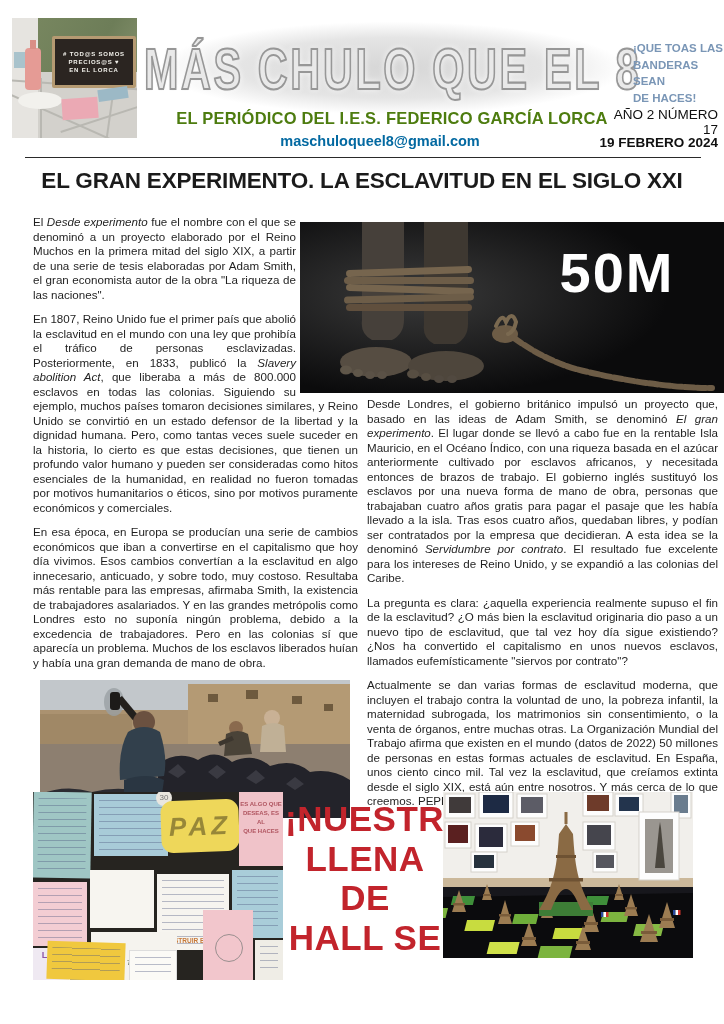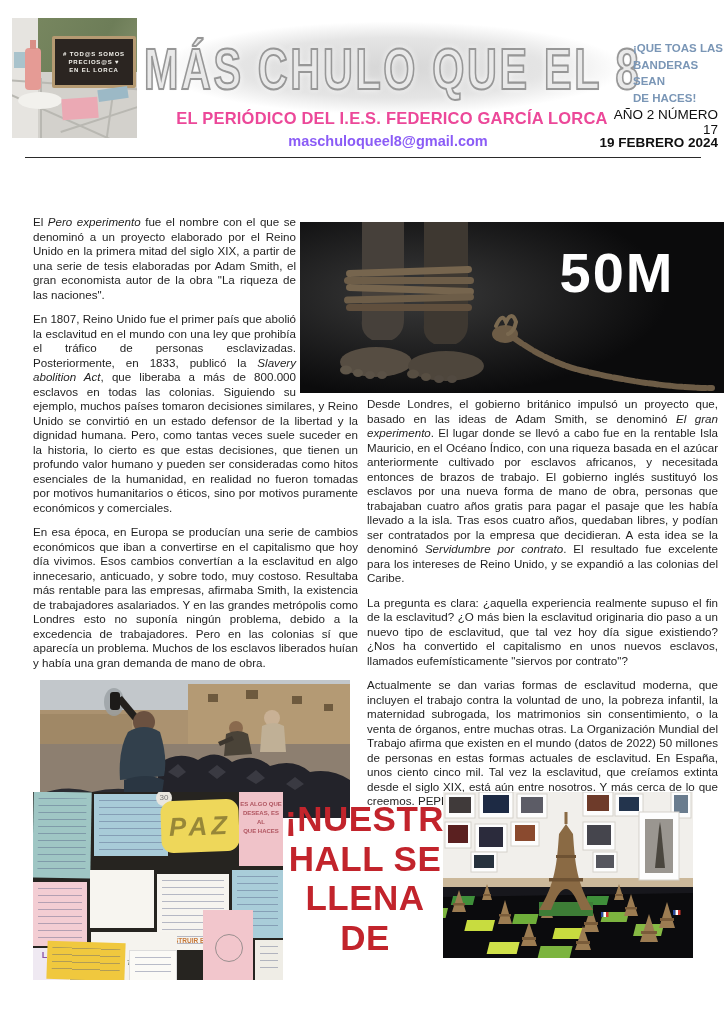--- a/index.html
+++ b/index.html
@@ -27,22 +27,22 @@
   .bpl4{left:28px;top:60px;width:2px;height:60px;}
   .bpl5{left:98px;top:60px;width:2px;height:60px;transform:rotate(8deg);}
 
   .masthead-title{left:128px;top:18px;width:528px;height:100px;display:flex;align-items:center;justify-content:center;
      background:radial-gradient(55% 58% at 50% 50%, #d6d6d6 0%, rgba(224,224,224,.85) 52%, rgba(255,255,255,0) 80%);}
   .masthead-title h1{margin:0;font-size:47px;font-weight:bold;letter-spacing:3px;white-space:nowrap;
      color:#e9e9e9;-webkit-text-stroke:1.7px #979797;
      text-shadow:0 0 7px #ffffff,0 0 2px rgba(110,110,110,.55);
      transform:scale(.88,1.22);}
   .slogan{left:633px;top:40px;width:90px;font-size:11.5px;font-weight:bold;color:#7a96b6;line-height:16.5px;}
-  .subtitle{left:128px;top:109px;width:528px;text-align:center;font-size:16.5px;font-weight:bold;color:#ec4899;letter-spacing:0.2px;}
-  .email{left:124px;top:133px;width:528px;text-align:center;font-size:14.5px;font-weight:bold;color:#8b5cf6;}
+  .subtitle{left:128px;top:109px;width:528px;text-align:center;font-size:16.5px;font-weight:bold;color:#4d7c0f;letter-spacing:0.2px;}
+  .email{left:116px;top:133px;width:528px;text-align:center;font-size:14.5px;font-weight:bold;color:#0369a1;}
   .issue{left:598px;top:107px;width:120px;text-align:right;font-size:13.5px;font-weight:normal;color:#101010;}
   .issue-date{left:598px;top:135px;width:120px;text-align:right;font-size:13.5px;font-weight:bold;color:#101010;}
   .masthead-rule{left:25px;top:157px;width:676px;border-top:1.6px solid #2a2a2a;}
 
   
   .headline{left:17px;top:168px;width:690px;text-align:center;font-size:22.5px;font-weight:bold;color:#1b1b1b;letter-spacing:-0.2px;white-space:nowrap;}
   .article{left:33px;top:213px;width:685px;height:575px;}
   .article p{margin:0 0 10px;font-size:11.6px;line-height:14.5px;text-align:justify;color:#1f1f1f;}
   .article i{font-style:italic;}
   .col-left{position:absolute;left:0;top:2px;width:325px;}
@@ -125,20 +125,21 @@
       <div>BANDERAS SEAN</div>
       <div>DE HACES!</div>
     </div>
 
   <div class="abs subtitle">EL PERIÓDICO DEL I.E.S. FEDERICO GARCÍA LORCA</div>
   <div class="abs email">maschuloqueel8@gmail.com</div>
   <div class="abs issue">AÑO 2 NÚMERO 17</div>
   <div class="abs issue-date">19 FEBRERO 2024</div>
   <div class="abs masthead-rule"></div>
 
+  <div class="abs headline">EL GRAN EXPERIMENTO. LA ESCLAVITUD EN EL SIGLO XXI</div>
 
   <div class="abs article">
 
     <div class="feet-photo">
       <svg width="418" height="171" viewBox="0 0 418 171">
         <defs>
           <radialGradient id="fg" cx="28%" cy="42%" r="60%">
             <stop offset="0" stop-color="#3a3a3a"></stop>
               <stop offset="1" stop-color="#0b0b0c"></stop>
           </radialGradient>
@@ -166,21 +167,21 @@
         <ellipse cx="205" cy="112" rx="13" ry="9" fill="#6d5c46"></ellipse>
         <path d="M196,104 q6,-14 10,-4 q6,-12 10,0 q-2,10 -8,12" fill="none" stroke="#7a6950" stroke-width="4" stroke-linecap="round"></path>
         <path d="M214,116 q36,26 74,34 q70,16 124,16" fill="none" stroke="#6d5c46" stroke-width="6" stroke-linecap="round" stroke-dasharray="9 3"></path>
       </svg>
       <div class="feet-label">50M</div>
     </div>
 
     <div class="col-left">
       <div class="col-text">
         <div class="wrap-spacer"></div>
-      <p><span>El </span><i>Pero experimento</i><span> fue el nombre con el que se denominó a un proyecto elaborado por el Reino Unido en la primera mitad del siglo XIX, a partir de una serie de tesis elaboradas por Adam Smith, el gran economista autor de la obra "La riqueza de las naciones".</span></p>
+      <p><span>El </span><i>Desde experimento</i><span> fue el nombre con el que se denominó a un proyecto elaborado por el Reino Muchos en la primera mitad del siglo XIX, a partir de una serie de tesis elaboradas por Adam Smith, el gran economista autor de la obra "La riqueza de las naciones".</span></p>
           <p><span>En 1807, Reino Unido fue el primer país que abolió la esclavitud en el mundo con una ley que prohibía el tráfico de personas esclavizadas. Posteriormente, en 1833, publicó la </span><i>Slavery abolition Act</i><span>, que liberaba a más de 800.000 esclavos en todas las colonias. Siguiendo su ejemplo, muchos países tomaron decisiones similares, y Reino Unido se convirtió en un estado defensor de la libertad y la dignidad humana. Pero, como tantas veces suele suceder en la historia, lo cierto es que estas decisiones, que tienen un profundo valor humano y pueden ser consideradas como hitos esenciales de la humanidad, en realidad no fueron tomadas por motivos humanitarios o éticos, sino por motivos puramente económicos y comerciales.</span></p>
           <p><span>En esa época, en Europa se producían una serie de cambios económicos que iban a convertirse en el capitalismo que hoy día vivimos. Esos cambios convertían a la esclavitud en algo innecesario, anticuado, y sobre todo, muy costoso. Resultaba más rentable para las empresas, afirmaba Smith, la existencia de trabajadores asalariados. Y en las grandes metrópolis como Londres esto no suponía ningún problema, debido a la excedencia de trabajadores. Pero en las colonias sí que aparecía un problema. Muchos de los esclavos liberados huían y había una gran demanda de mano de obra.</span></p>
         </div>
       <svg class="coal-photo" width="310" height="138" viewBox="0 0 310 138">
         <rect width="310" height="138" fill="#c2c7cb"></rect>
         <rect x="0" y="30" width="310" height="42" fill="#ab9270"></rect>
         <rect x="148" y="4" width="162" height="62" fill="#b49a74"></rect>
         <rect x="168" y="14" width="10" height="8" fill="#6e5a3e"></rect>
           <rect x="206" y="10" width="12" height="9" fill="#6e5a3e"></rect>
         <rect x="252" y="16" width="10" height="8" fill="#6e5a3e"></rect>
@@ -258,22 +259,22 @@
     <div class="paper pp-wbr">
         <div class="scrib"></div>
       </div>
     <div class="paper pp-note">
         <div class="scrib"></div>
       </div>
   </div>
 
   <div class="abs hall-text" data-lines="footer.hall_lines">
       <div>¡NUESTRO</div>
+      <div>LLENA DE</div>
       <div>HALL SE</div>
-      <div>LLENA DE</div>
     </div>
 
   <div class="abs expo-photo">
     <svg width="250" height="166" viewBox="0 0 250 166">
       <rect width="250" height="95" fill="#f1efeb"></rect>
       <rect x="0" y="86" width="250" height="12" fill="#cbb89a"></rect>
       <g stroke="#d5d2cb" stroke-width="1">
         <rect x="2" y="2" width="30" height="24" fill="#fdfdfd"></rect>
           <rect x="6" y="5" width="22" height="16" fill="#403a3a" stroke="none"></rect>
         <rect x="36" y="0" width="34" height="26" fill="#fdfdfd"></rect>

